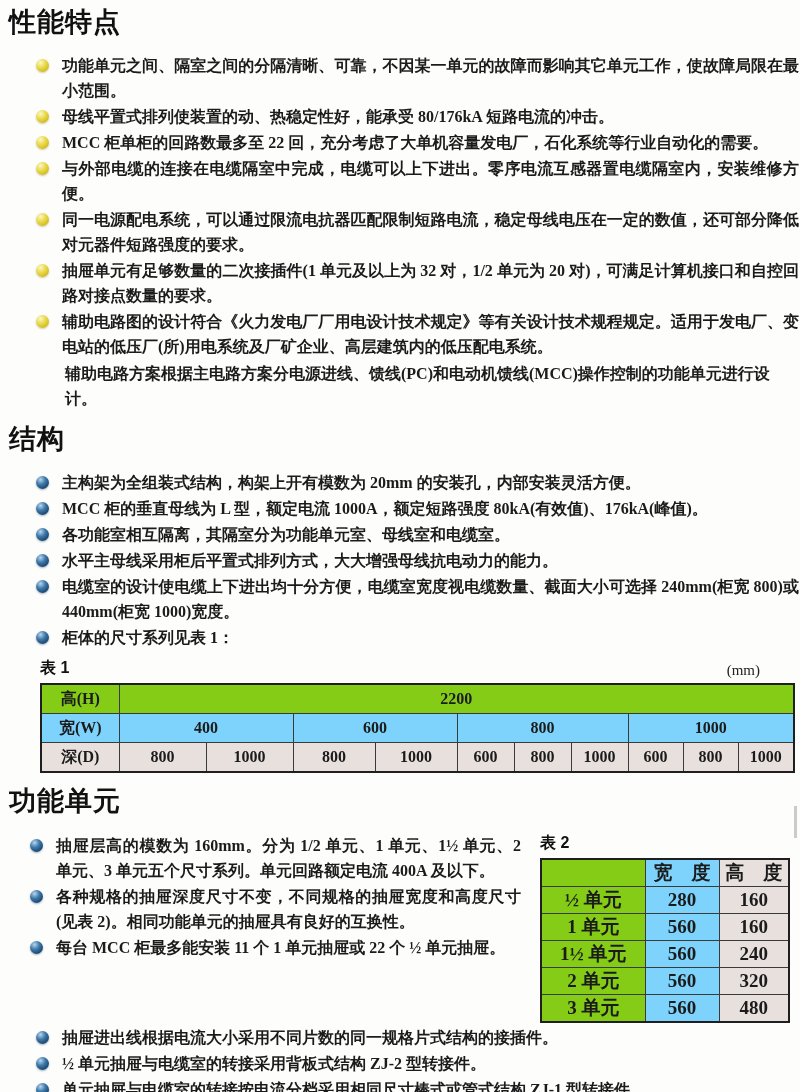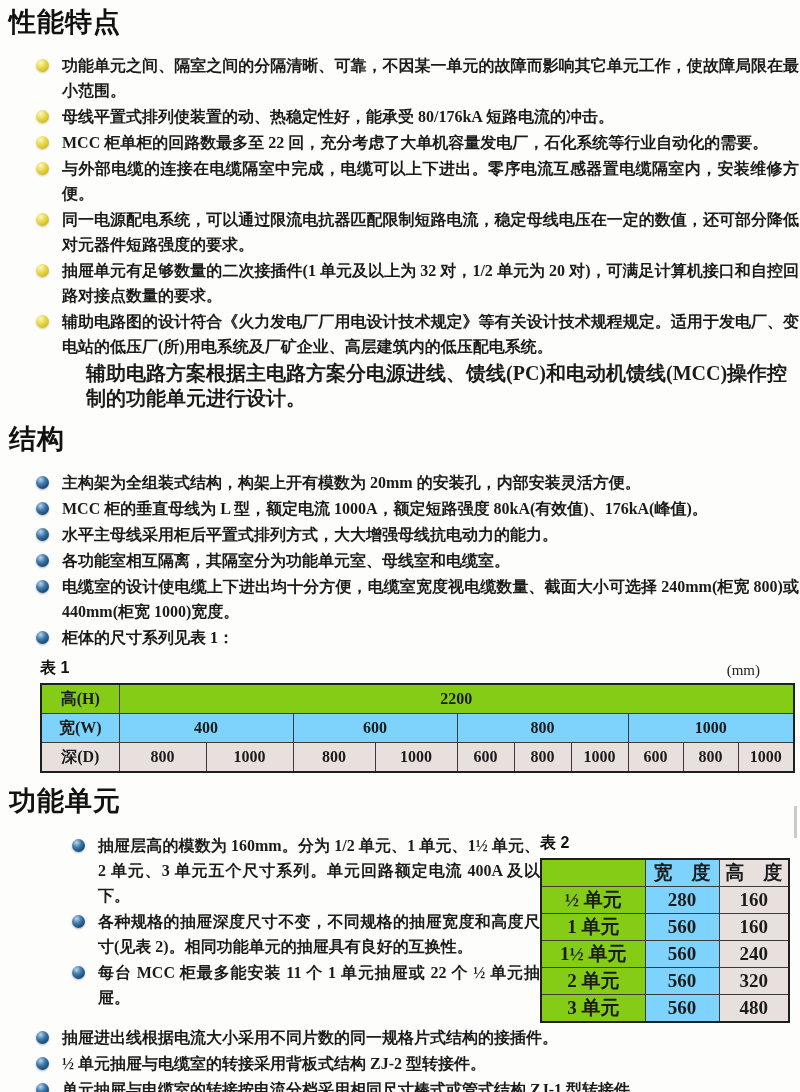--- a/index.html
+++ b/index.html
@@ -36,22 +36,22 @@
   }
   .dot-blue {
     background:radial-gradient(circle at 35% 28%, #b9d5ec 0%, #3f7aab 38%, #1c4a75 72%, #0e2f53 100%);
     box-shadow:0 1px 2px rgba(10,40,70,.35);
   }
   .txt {
     margin:0; font-size:16px; line-height:25px; font-weight:600;
     max-width:737px; text-align:justify;
   }
   .note {
-    margin:2px 0 0 0; padding-left:86px;
-    font-size:20px; line-height:25px; font-weight:600;
+    margin:2px 0 0 0; padding-left:65px;
+    font-size:16px; line-height:25px; font-weight:600;
   }
 
   
   .t1-wrap { margin:6px 40px 0 40px; }
   .t-headrow { display:flex; justify-content:space-between; align-items:flex-end;margin-top:8px; }
   .t-label { font-family:"Liberation Sans", sans-serif; font-weight:bold; font-size:16px; color:#111; }
   .t-unit { font-size:15px; color:#222; }
   table.spec { border-collapse:collapse; table-layout:fixed; border:2px solid #1f1f1f; margin-top:4px; }
   table.t1 { width:753px; }
   .spec td {
@@ -121,25 +121,25 @@
       <div class="item">
         <span class="dot dot-blue"></span>
         <p class="txt">主构架为全组装式结构，构架上开有模数为 20mm 的安装孔，内部安装灵活方便。</p>
       </div>
       <div class="item">
         <span class="dot dot-blue"></span>
         <p class="txt">MCC 柜的垂直母线为 L 型，额定电流 1000A，额定短路强度 80kA(有效值)、176kA(峰值)。</p>
       </div>
       <div class="item">
         <span class="dot dot-blue"></span>
+        <p class="txt">各功能室相互隔离，其隔室分为功能单元室、母线室和电缆室。</p>
+      </div>
+      <div class="item">
+        <span class="dot dot-blue"></span>
         <p class="txt">水平主母线采用柜后平置式排列方式，大大增强母线抗电动力的能力。</p>
-      </div>
-      <div class="item">
-        <span class="dot dot-blue"></span>
-        <p class="txt">各功能室相互隔离，其隔室分为功能单元室、母线室和电缆室。</p>
       </div>
       <div class="item">
         <span class="dot dot-blue"></span>
         <p class="txt">电缆室的设计使电缆上下进出均十分方便，电缆室宽度视电缆数量、截面大小可选择 240mm(柜宽 800)或 440mm(柜宽 1000)宽度。</p>
       </div>
       <div class="item">
         <span class="dot dot-blue"></span>
         <p class="txt">柜体的尺寸系列见表 1：</p>
       </div>
     </div>
@@ -191,21 +191,21 @@
       </tbody>
         </table>
     </div>
   </div>
 
   <div class="sec">
     <h1 class="sec-title">功能单元</h1>
 
     <div class="fu-row">
       <div class="fu-left">
-        <div class="items" style="margin-top:8px;padding-left:42px;">
+        <div class="items" style="margin-top:8px;">
           <div class="item">
             <span class="dot dot-blue"></span>
             <p class="txt">抽屉层高的模数为 160mm。分为 1/2 单元、1 单元、1½ 单元、2 单元、3 单元五个尺寸系列。单元回路额定电流 400A 及以下。</p>
           </div>
           <div class="item">
             <span class="dot dot-blue"></span>
             <p class="txt">各种规格的抽屉深度尺寸不变，不同规格的抽屉宽度和高度尺寸(见表 2)。相同功能单元的抽屉具有良好的互换性。</p>
           </div>
           <div class="item">
             <span class="dot dot-blue"></span>

